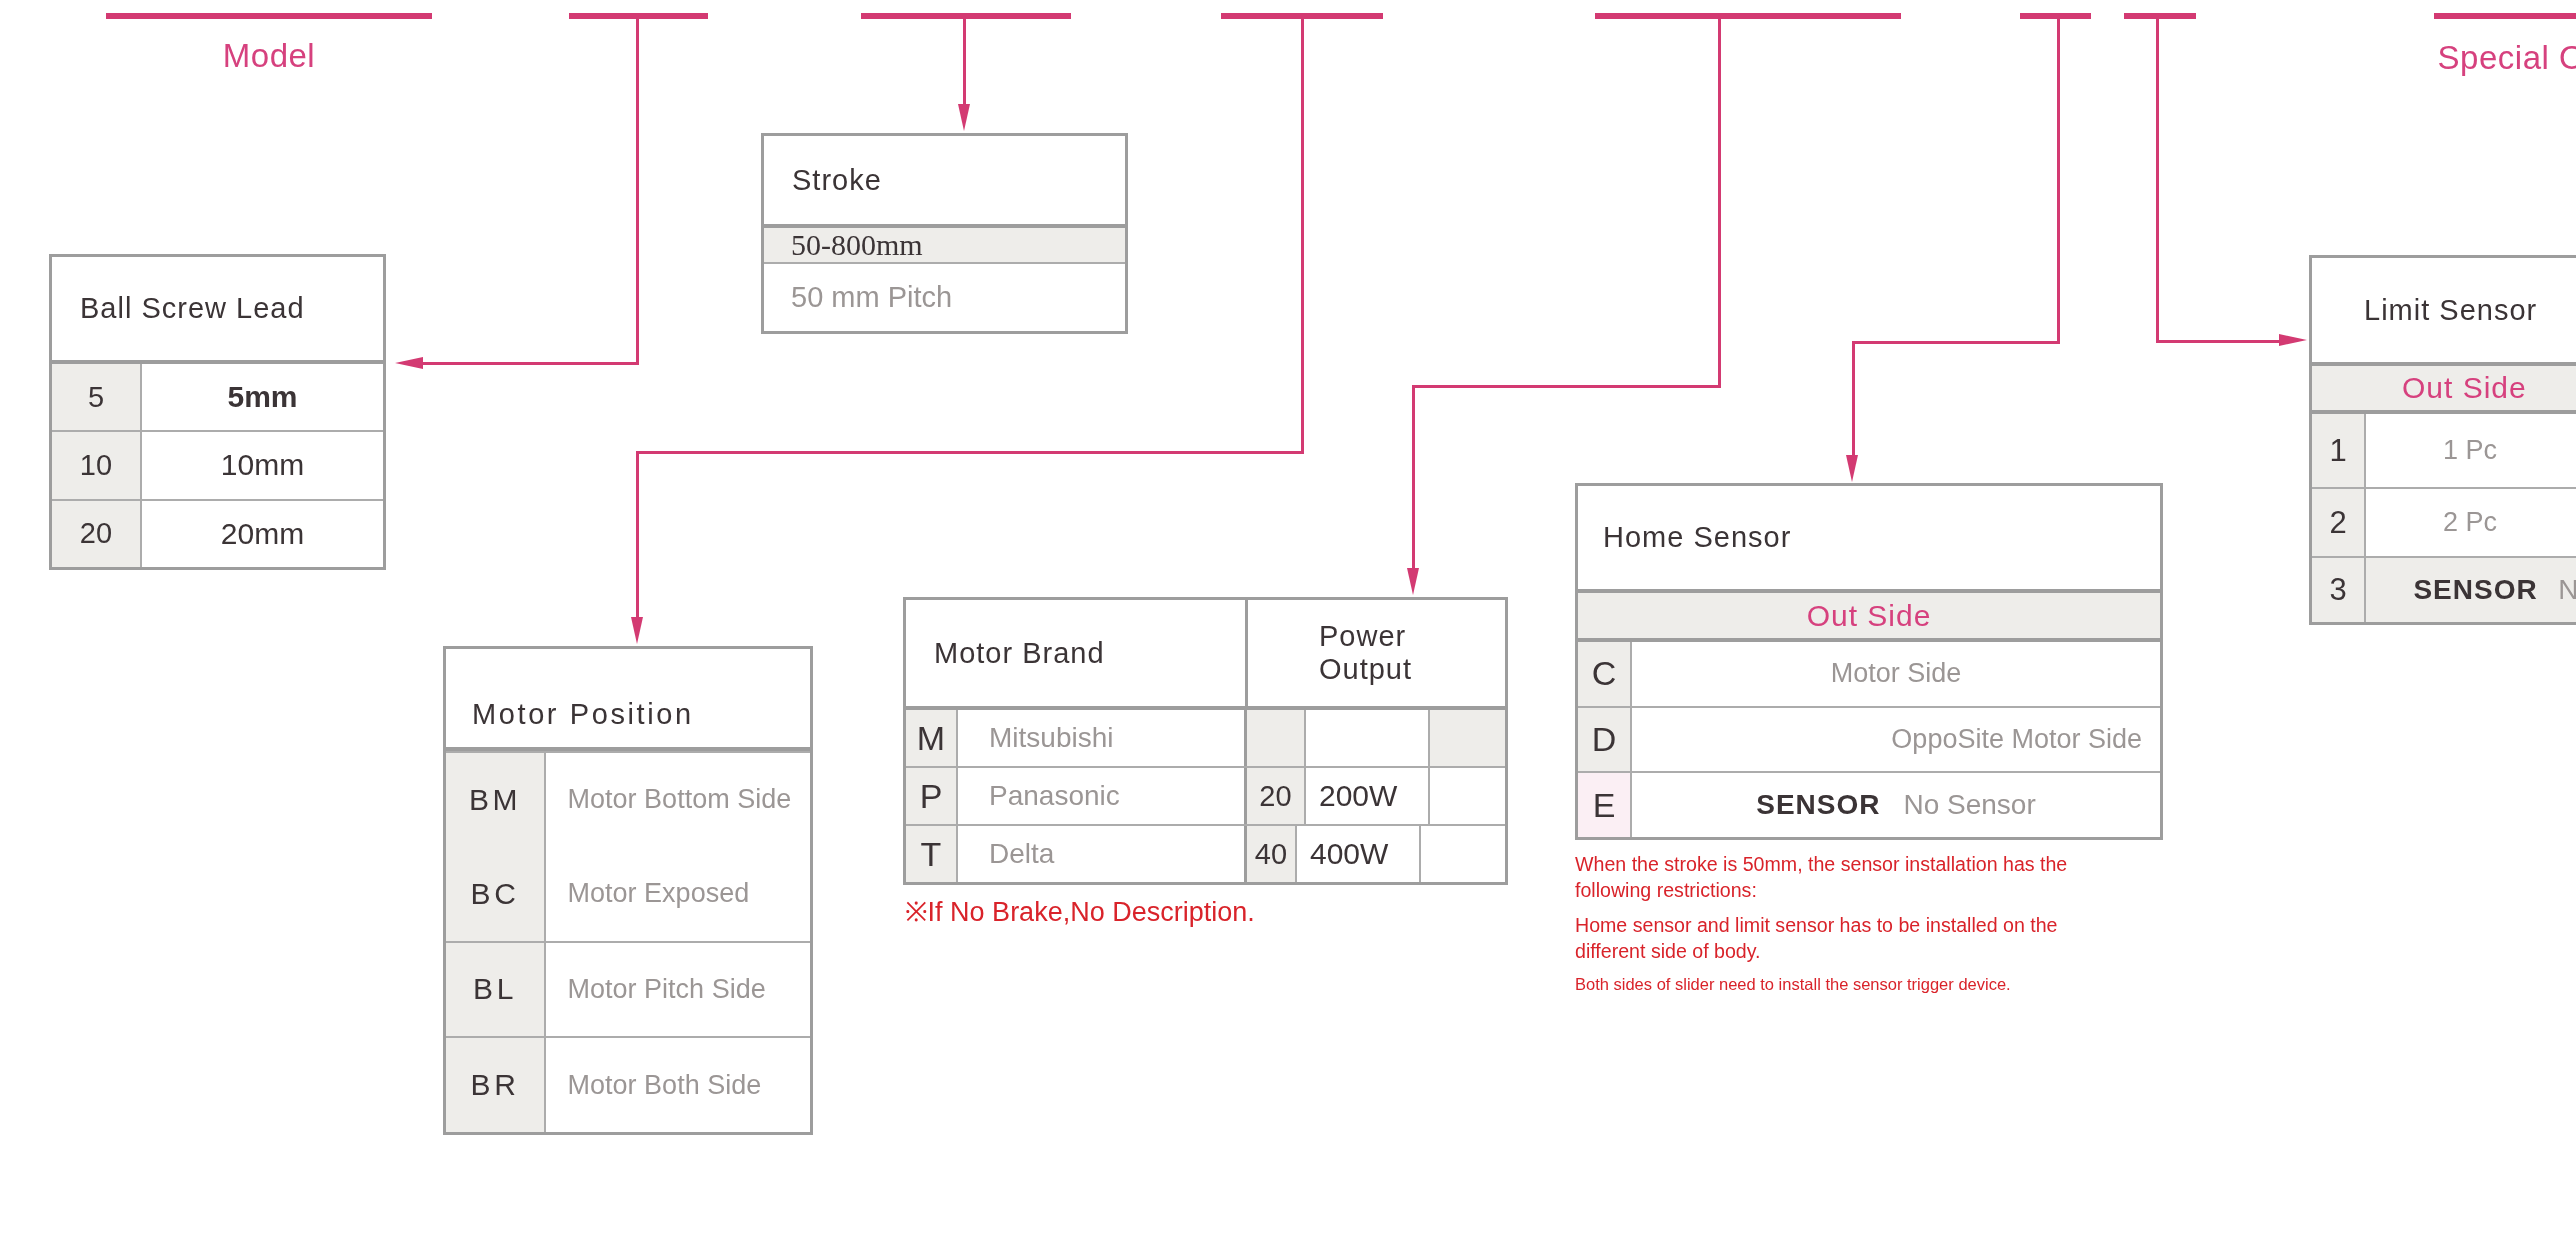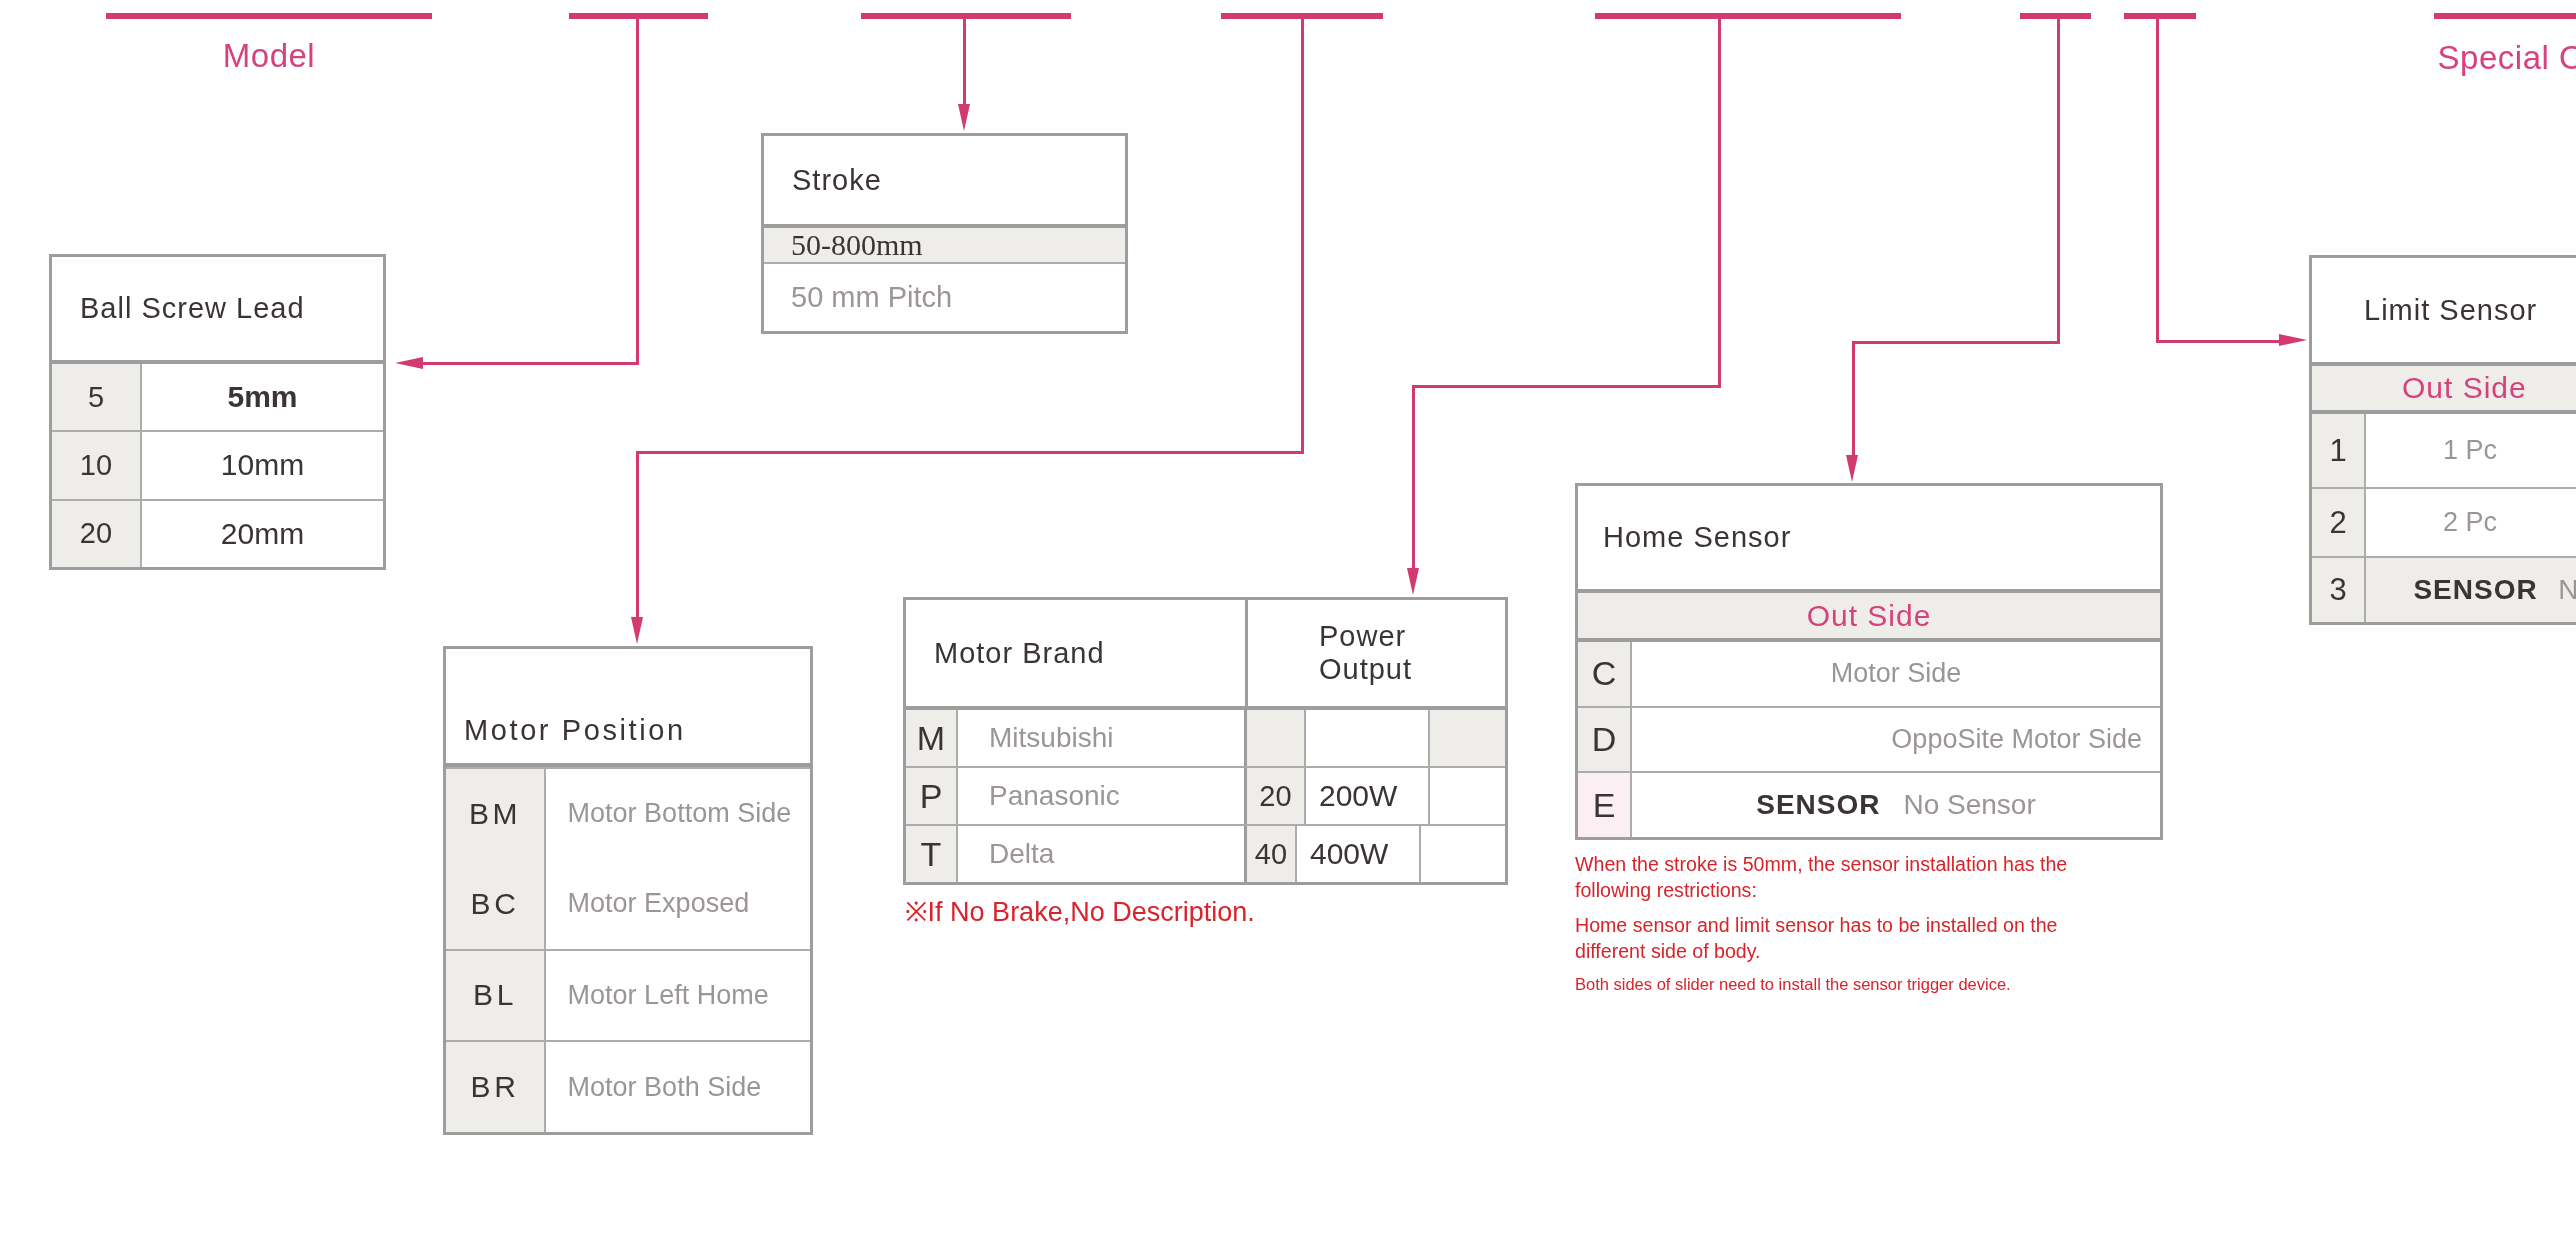--- a/index.html
+++ b/index.html
@@ -96,32 +96,32 @@
     <div class="thead" style="height:92px;padding-left:28px;">Stroke</div>
     <div class="row first graybg" style="flex:none;height:36px;border-bottom:2.1px solid #acacac;font-family:Liberation Serif, serif;">
       <div class="cell dark" style="padding-left:27px;font-size:30px;flex:1;">50-800mm</div>
     </div>
     <div class="row" style="border-top:none;">
       <div class="cell val" style="padding-left:27px;font-size:29px;">50 mm Pitch</div>
     </div>
   </div>
 
   <div class="tbl" style="left:443px;top:646px;width:370px;height:489px;">
-    <div class="thead" style="height:118px;padding-left:18px;align-items:flex-end;padding-bottom:16.5px;letter-spacing:2.6px;">Motor Position</div>
+    <div class="thead" style="height:102px;padding-left:26px;align-items:flex-end;padding-bottom:16.5px;letter-spacing:2.6px;">Motor Position</div>
     <div class="row">
       <div class="cell code" style="width:100px;font-size:30px;letter-spacing:3.6px;">BM</div>
       <div class="cell val" style="padding-left:21.6px;font-size:27px;">Motor Bottom Side</div>
     </div>
     <div class="row first">
       <div class="cell code" style="width:100px;font-size:30px;letter-spacing:3.6px;">BC</div>
       <div class="cell val" style="padding-left:21.6px;font-size:27px;">Motor Exposed</div>
     </div>
     <div class="row">
       <div class="cell code" style="width:100px;font-size:30px;letter-spacing:3.6px;">BL</div>
-      <div class="cell val" style="padding-left:21.6px;font-size:27px;">Motor Left Home</div>
+      <div class="cell val" style="padding-left:21.6px;font-size:27px;">Motor Pitch Side</div>
     </div>
     <div class="row">
       <div class="cell code" style="width:100px;font-size:30px;letter-spacing:3.6px;">BR</div>
       <div class="cell val" style="padding-left:21.6px;font-size:27px;">Motor Both Side</div>
     </div>
   </div>
 
   <div class="tbl" style="left:903px;top:597px;width:605px;height:288px;">
     <div class="thead" style="height:110px;padding-left:0;gap:43px;">
       <div class="cell" style="width:342px;border-right:3.1px solid #9d9d9d;height:100%;padding-left:28px;">Motor Brand</div>

